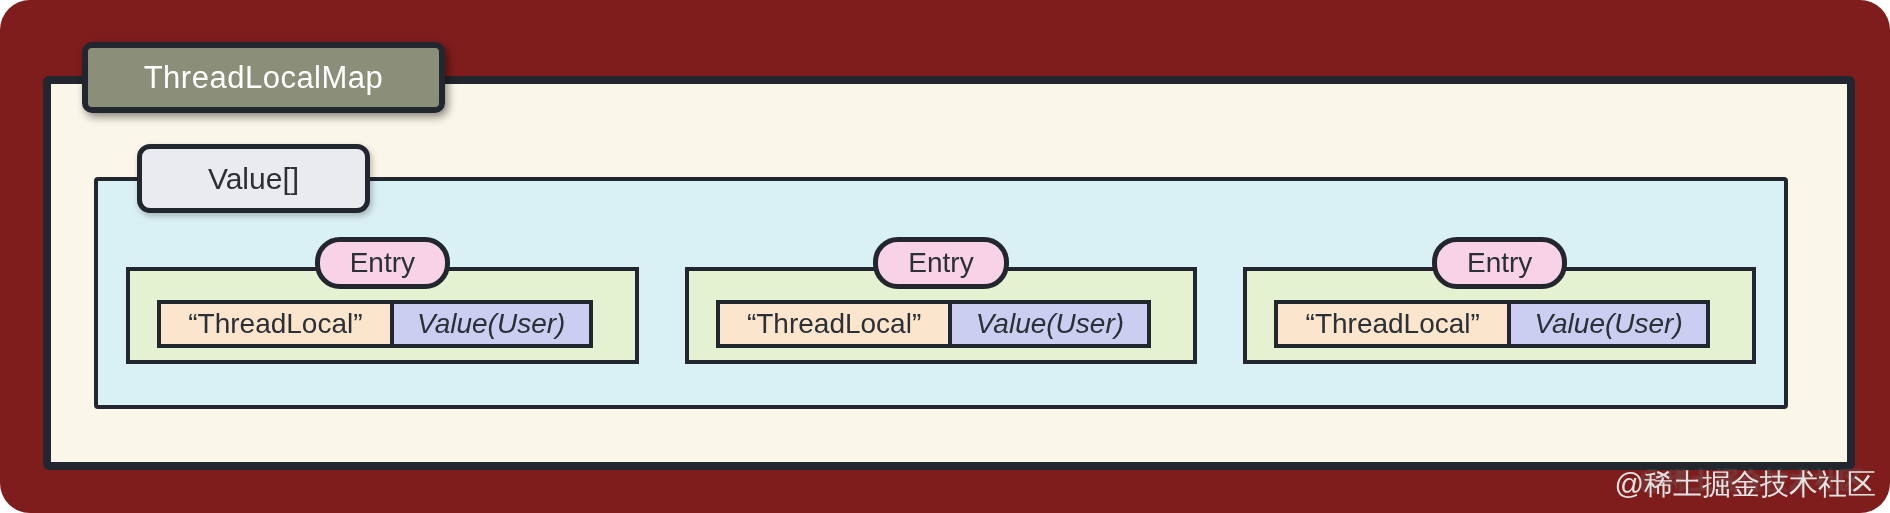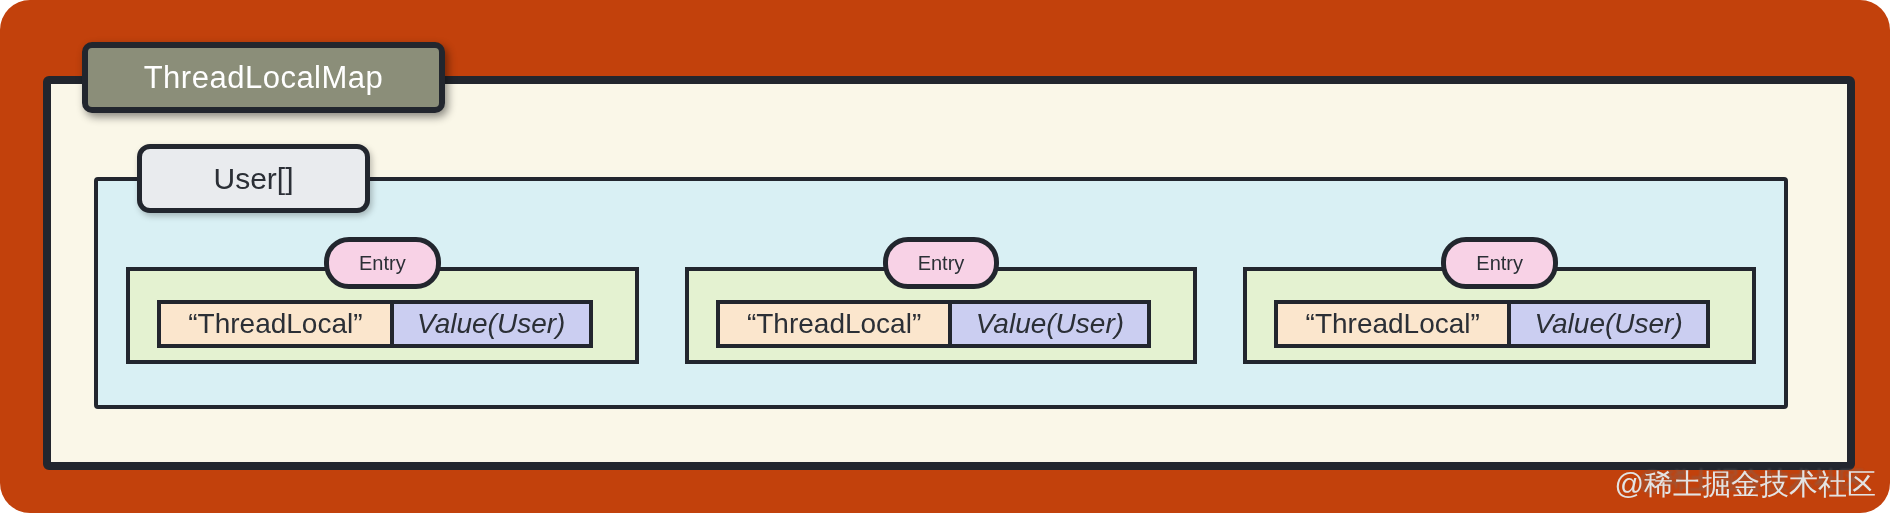--- a/index.html
+++ b/index.html
@@ -16,21 +16,21 @@
   }
   *{margin:0;padding:0;box-sizing:border-box;}
   html,body{background:#ffffff;}
   body{
     font-family:"Liberation Sans","DejaVu Sans",sans-serif;
     color:var(--c-text);
   }
   .canvas{
     position:relative;
     width:1890px;height:513px;
-    background:#c2410c;
+    background:#7f1d1d;
     border-radius:30px;
     overflow:hidden;
   }
   
   .outer-box{
     position:absolute;
     left:43px;top:76px;
     width:1812px;height:394px;
     background:var(--c-cream);
     border:8px solid var(--c-border);
@@ -89,21 +89,21 @@
     align-items:center;
     min-width:0;
   }
   .entry-badge{
     height:52px;
     padding:0 30px;
     background:var(--c-pink);
     border:5px solid var(--c-border);
     border-radius:25px;
     display:flex;align-items:center;justify-content:center;
-    font-size:20px;
+    font-size:28px;
     z-index:3;
     margin-bottom:-22px;
   }
   .entry-box{
     width:100%;
     height:97px;
     background:var(--c-green);
     border:4px solid var(--c-border);
     padding:29px 42px 12px 27px;
   }
@@ -156,21 +156,21 @@
 
 <div class="canvas">
 
   <div class="outer-box"></div>
 
   <div class="title-tab">
     <span>ThreadLocalMap</span>
   </div>
 
   <div class="array-label">
-    <span>User[]</span>
+    <span>Value[]</span>
   </div>
 
   <div class="array-box">
 
     <div class="entry-group">
       <div class="entry-badge">Entry</div>
       <div class="entry-box">
         <div class="kv-row">
           <div class="kv-key">“ThreadLocal”</div>
           <div class="kv-value">Value(User)</div>

